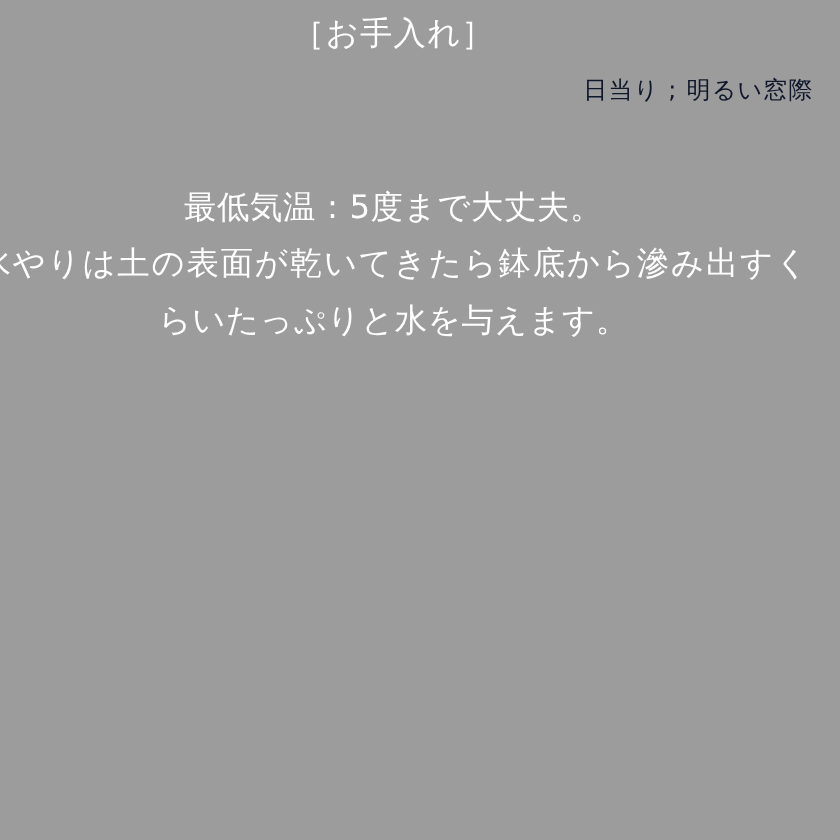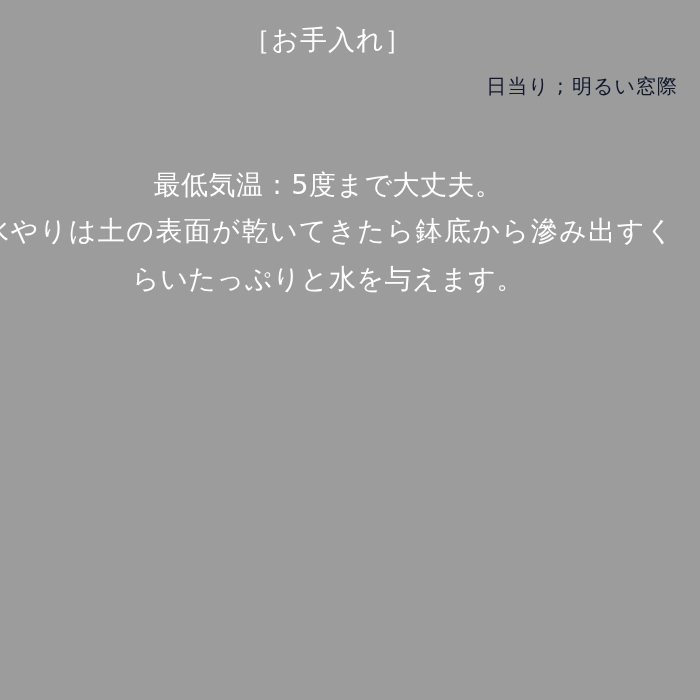--- a/index.html
+++ b/index.html
@@ -14,21 +14,21 @@
     overflow: hidden;
   }
   .page {
     width: 656px;
     height: 700px;
     box-sizing: border-box;
     background: #9c9c9c;
     display: flex;
     flex-direction: column;
     align-items: center;
-    padding-top: 17px;
+    padding-top: 6px;
   }
   .block {
     width: 700px;
     text-align: center;
     color: #ffffff;
   }
   .care-heading {
     font-size: 27px;
     line-height: 46px;
     letter-spacing: 1px;

